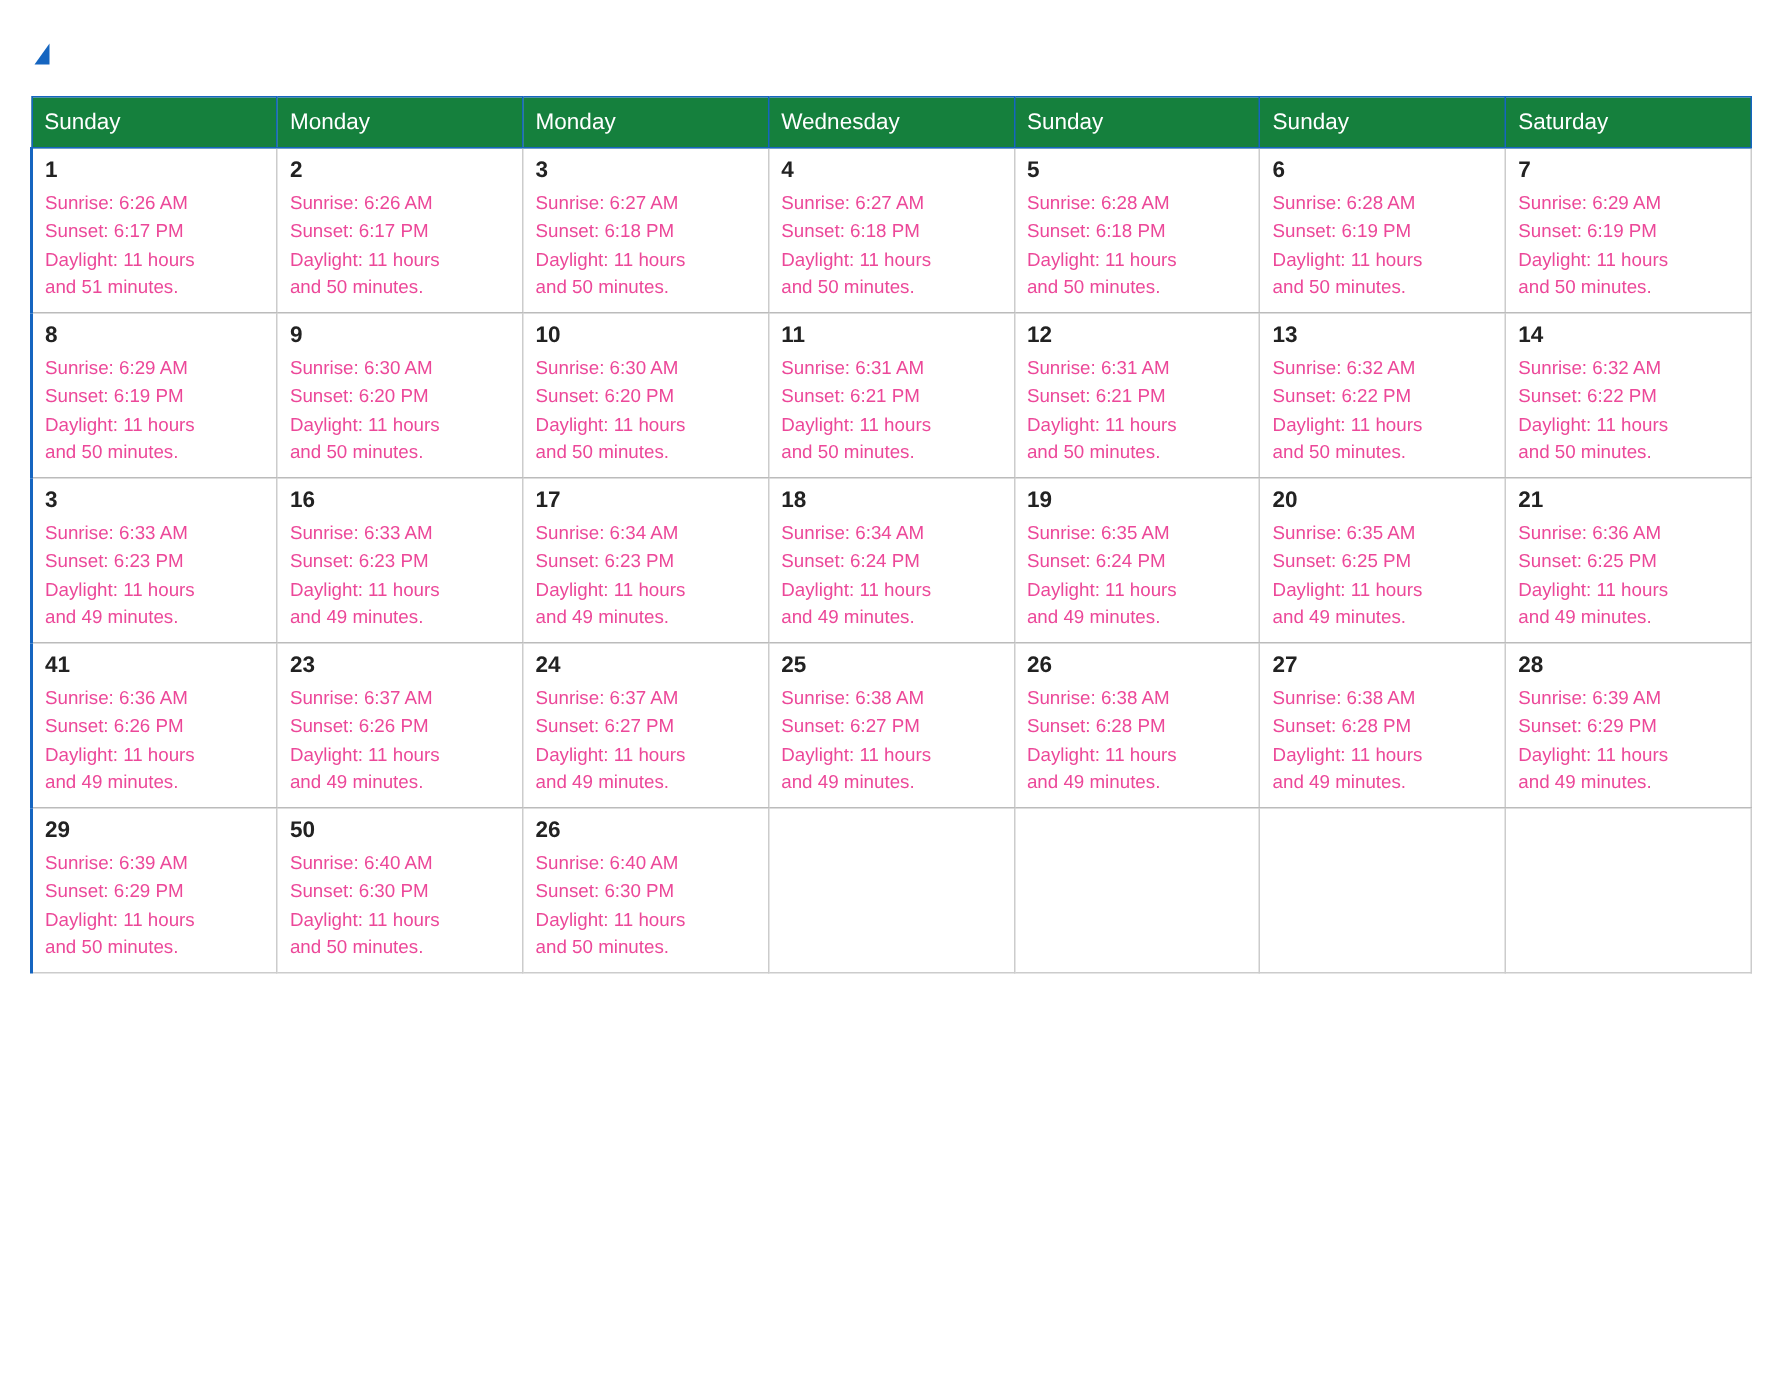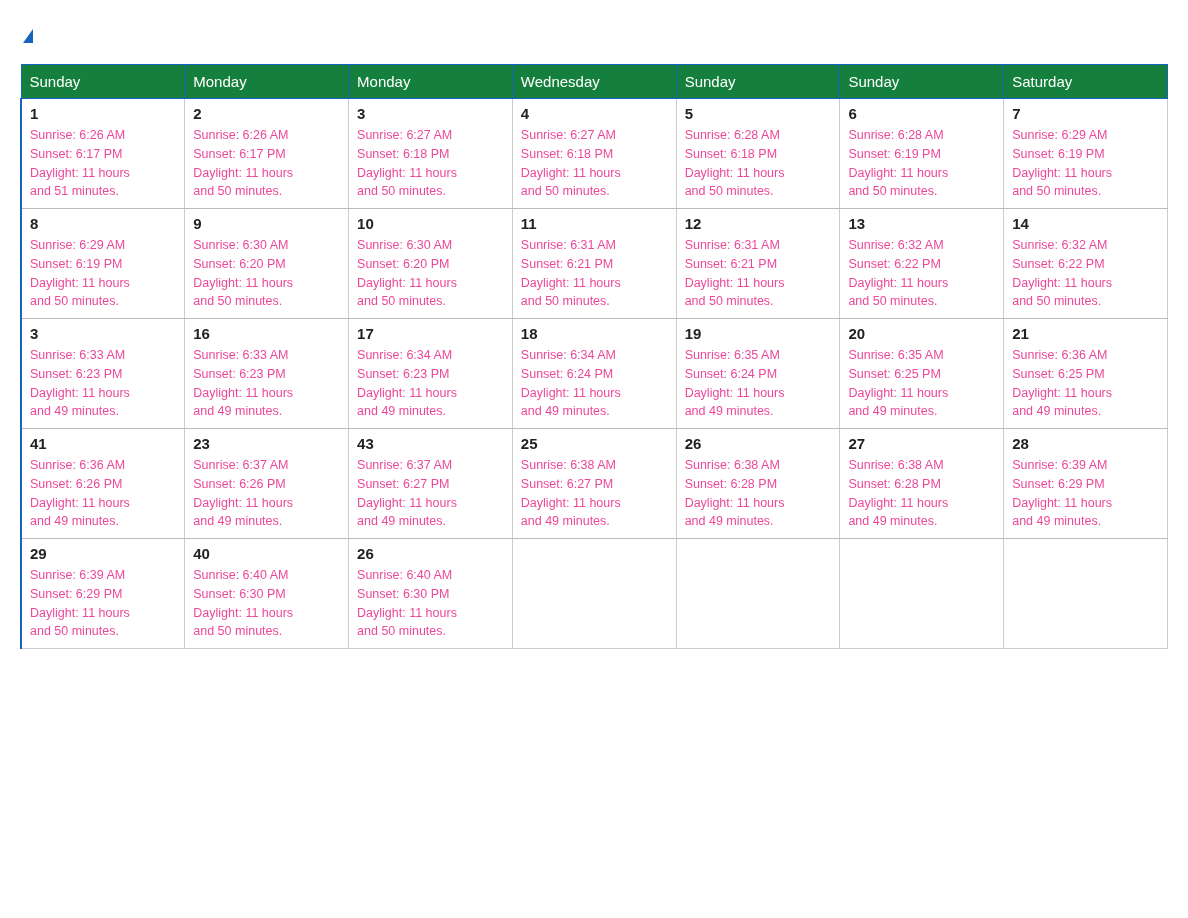--- a/index.html
+++ b/index.html
@@ -342,21 +342,21 @@
         <td>
           <span class="day-num">23</span>
         <div class="day-info">
           Sunrise: 6:37 AM<br>
           Sunset: 6:26 PM<br>
           Daylight: 11 hours<br>
           and 49 minutes.
         </div>
         </td>
         <td>
-          <span class="day-num">43</span>
+          <span class="day-num">24</span>
         <div class="day-info">
           Sunrise: 6:37 AM<br>
           Sunset: 6:27 PM<br>
           Daylight: 11 hours<br>
           and 49 minutes.
         </div>
         </td>
         <td>
           <span class="day-num">25</span>
         <div class="day-info">
@@ -398,21 +398,21 @@
         <td>
           <span class="day-num">29</span>
         <div class="day-info">
           Sunrise: 6:39 AM<br>
           Sunset: 6:29 PM<br>
           Daylight: 11 hours<br>
           and 50 minutes.
         </div>
         </td>
         <td>
-          <span class="day-num">40</span>
+          <span class="day-num">50</span>
         <div class="day-info">
           Sunrise: 6:40 AM<br>
           Sunset: 6:30 PM<br>
           Daylight: 11 hours<br>
           and 50 minutes.
         </div>
         </td>
         <td>
           <span class="day-num">26</span>
         <div class="day-info">

